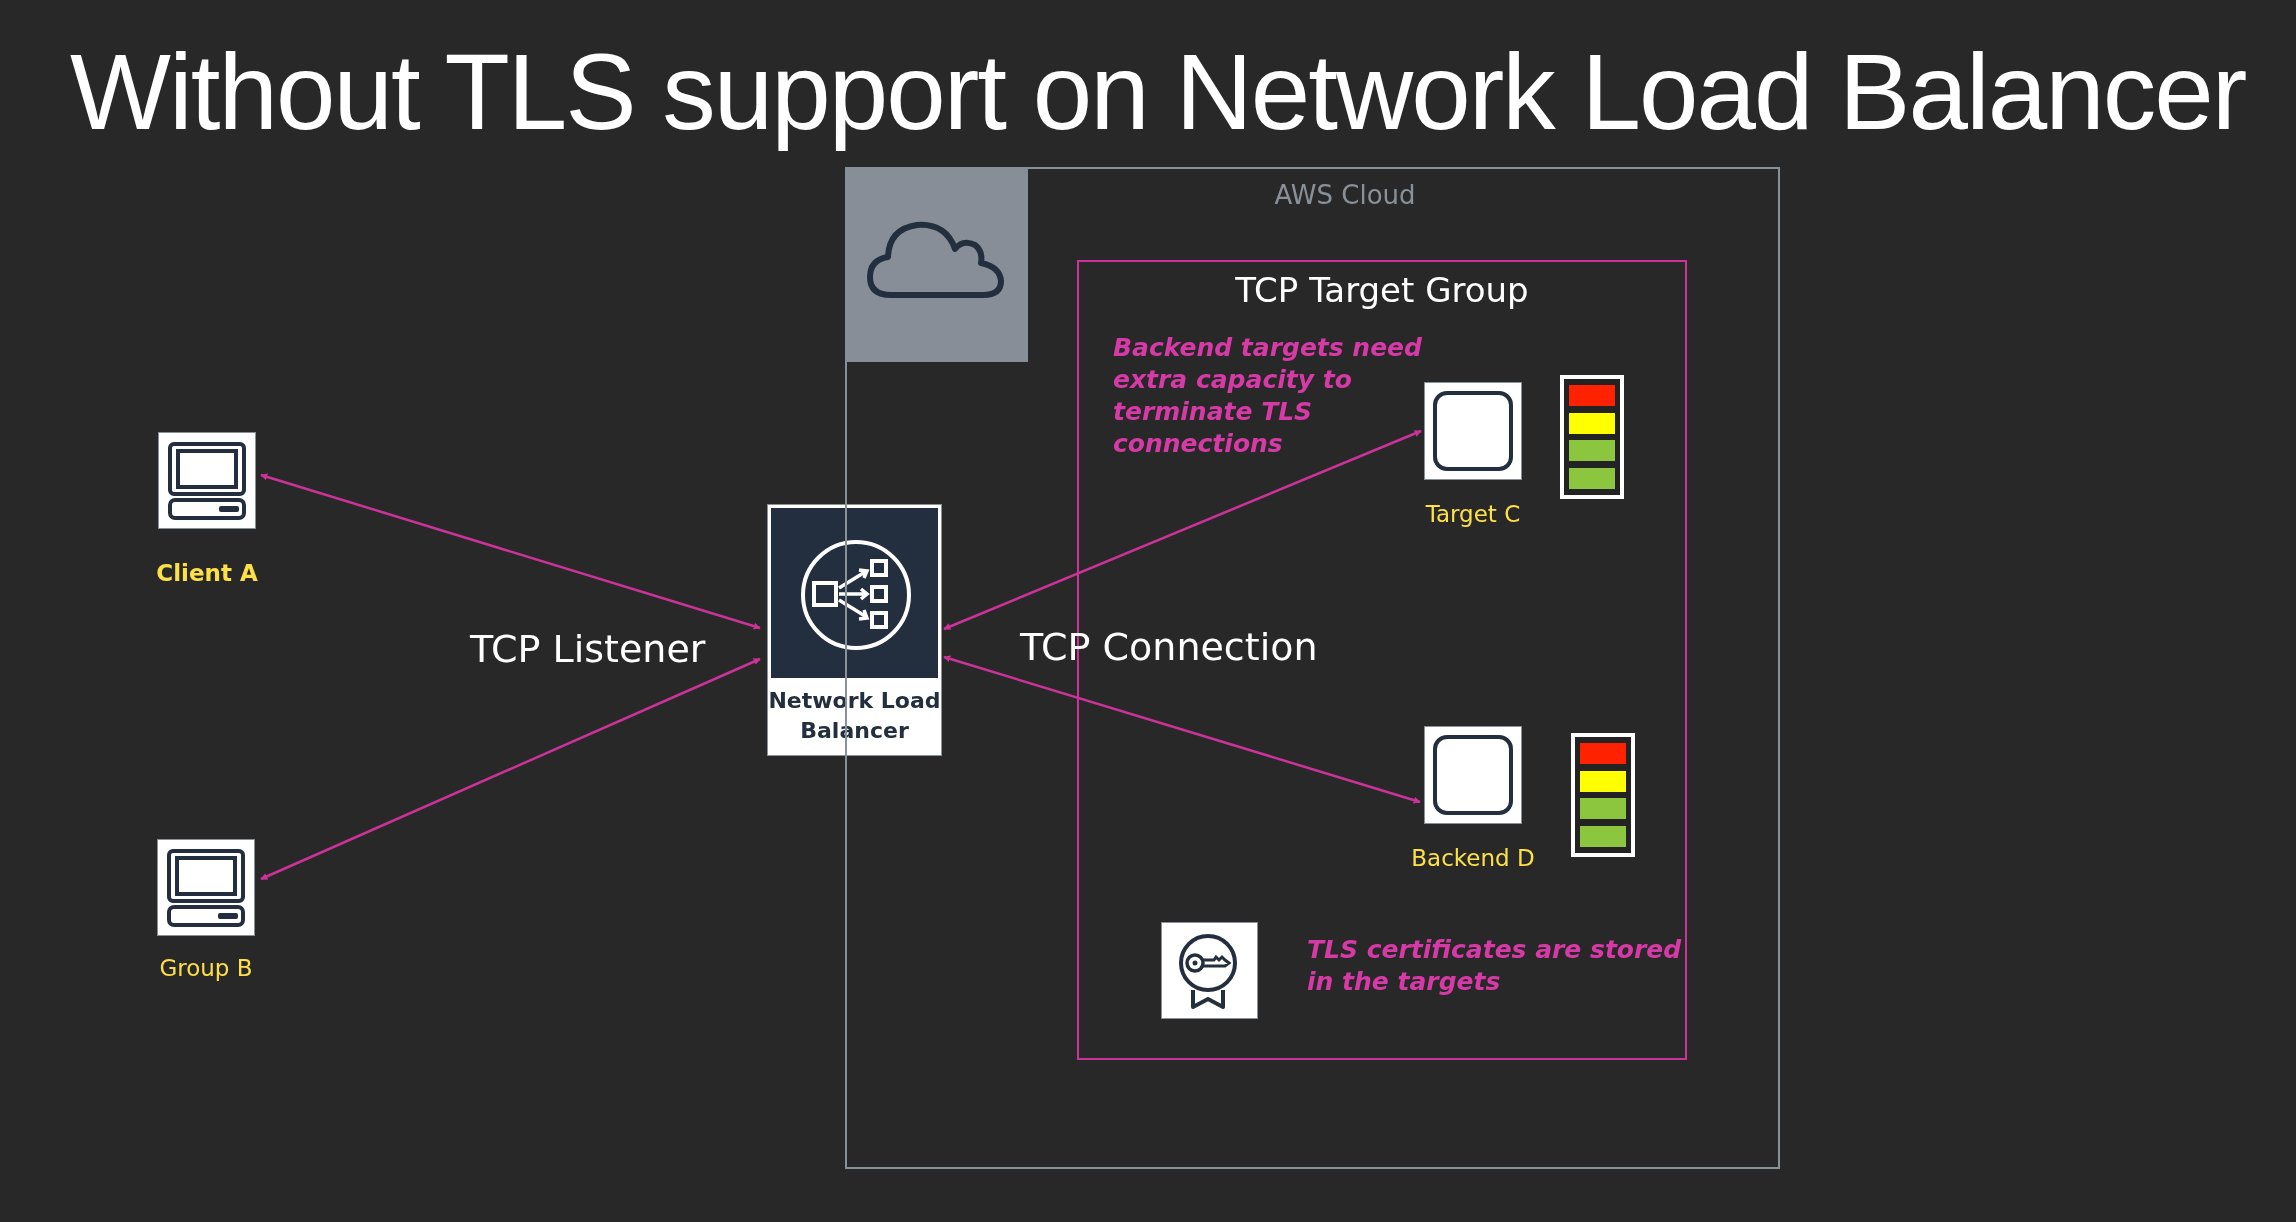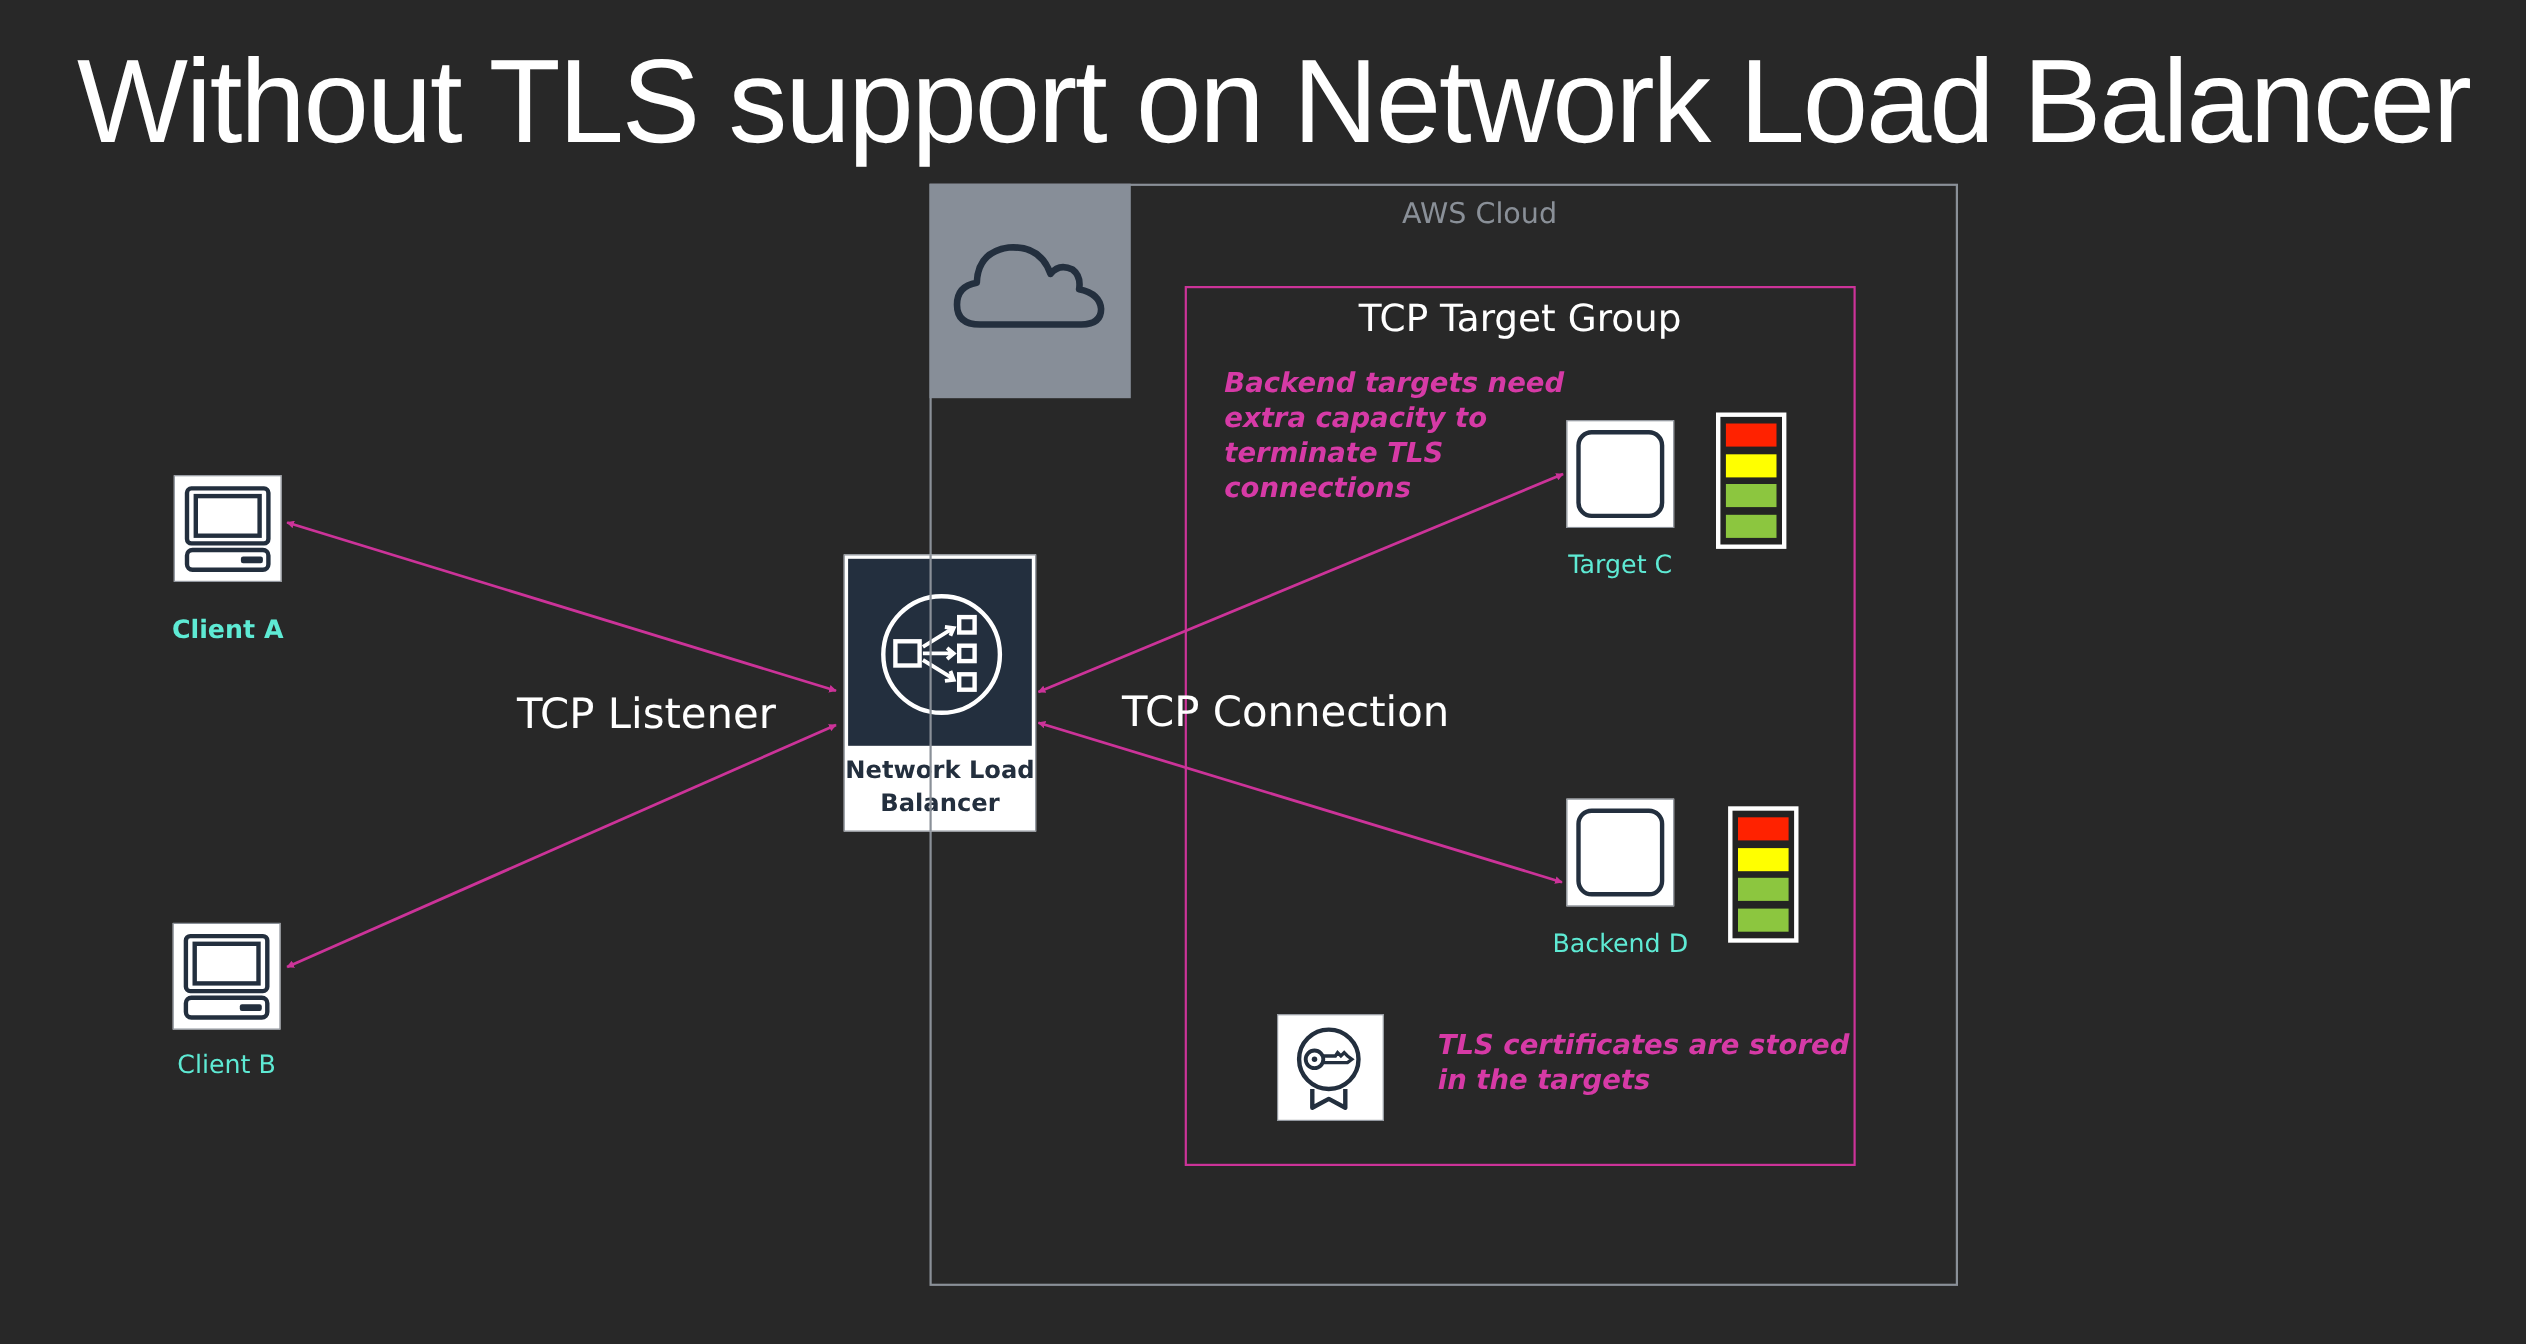--- a/index.html
+++ b/index.html
@@ -40,21 +40,21 @@
     color: #d63aa6; font-weight: bold; font-size: 25px; line-height: 32px; font-style: italic;
   }
   #backend-note { left: 1113px; top: 332px; width: 320px; }
   #cert-note { left: 1307px; top: 934px; width: 380px; }
   .tile {
     background: #ffffff; border: 1px solid #8a9098; box-sizing: border-box;
   }
   .client-tile { width: 98px; height: 97px; }
   .target-tile { width: 98px; height: 98px; }
   .node-label {
-    font-size: 23px; color: #5eead4; text-align: center; width: 160px; line-height: 1;
+    font-size: 23px; color: #fde047; text-align: center; width: 160px; line-height: 1;
   }
   #nlb {
     left: 767px; top: 504px; width: 175px; height: 252px;
     background: #ffffff; border: 1px solid #8a9098; box-sizing: border-box;
   }
   #nlb-top {
     position: absolute; left: 3px; top: 3px; right: 3px; height: 170px; background: #232f3e;
   }
   #nlb-label {
     position: absolute; left: 0; right: 0; top: 181px; text-align: center;
@@ -99,21 +99,21 @@
 <div class="abs node-label" style="left:127px; top:562px;font-weight:bold;">Client A</div>
 
 <div class="abs tile client-tile" style="left:157px; top:839px;">
   <svg width="96" height="95" viewBox="0 0 96 95">
     <rect x="11" y="11" width="74" height="50" rx="4" fill="none" stroke="#232f3e" stroke-width="4"></rect>
     <rect x="19" y="18" width="58" height="36" fill="none" stroke="#232f3e" stroke-width="4"></rect>
     <rect x="11" y="67" width="74" height="18" rx="5" fill="none" stroke="#232f3e" stroke-width="4"></rect>
     <rect x="60" y="73" width="20" height="6" rx="2" fill="#232f3e"></rect>
   </svg>
 </div>
-<div class="abs node-label" style="left:126px; top:957px;">Client B</div>
+<div class="abs node-label" style="left:126px; top:957px;">Group B</div>
 
 <div id="nlb" class="abs">
   <div id="nlb-top">
     <svg width="169" height="170" viewBox="0 0 169 170">
       <circle cx="85" cy="87" r="53" fill="none" stroke="#ffffff" stroke-width="4"></circle>
       <rect x="43" y="75" width="22" height="22" fill="none" stroke="#ffffff" stroke-width="4"></rect>
       <rect x="101" y="53" width="14" height="14" fill="none" stroke="#ffffff" stroke-width="4"></rect>
       <rect x="101" y="79" width="14" height="14" fill="none" stroke="#ffffff" stroke-width="4"></rect>
       <rect x="101" y="105" width="14" height="14" fill="none" stroke="#ffffff" stroke-width="4"></rect>
       <path d="M68 80 L94 64 M88 62 L96 63 L93 70" fill="none" stroke="#ffffff" stroke-width="3.5"></path>

